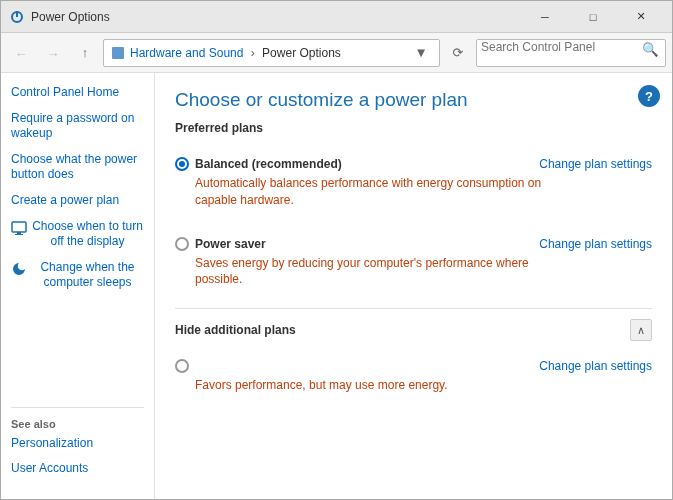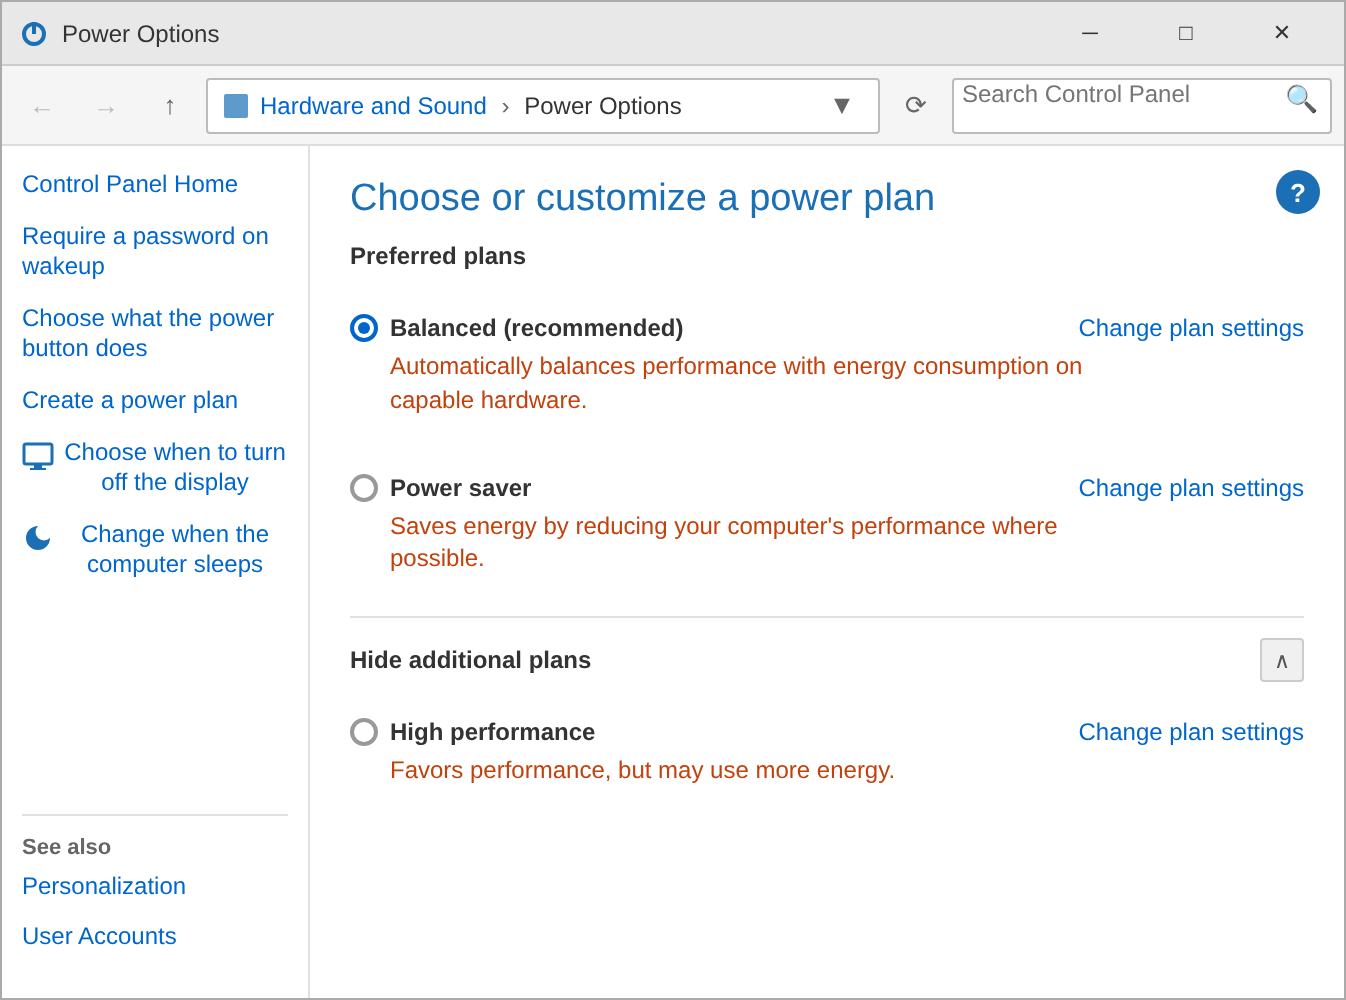--- a/index.html
+++ b/index.html
@@ -536,21 +536,20 @@
 
       <div class="hide-plans-header">
         <span class="hide-plans-label">Hide additional plans</span>
         <button class="collapse-btn">∧</button>
       </div>
 
       <div class="plan-item">
         <div class="plan-row">
           <div class="plan-name-row">
             <div class="radio unselected"></div>
-            <span class="plan-name">High performance</span>
           </div>
           <a class="change-plan-link">Change plan settings</a>
         </div>
         <div class="plan-description">Favors performance, but may use more energy.</div>
       </div>
 
     </div>
   </div>
 </div>
 

